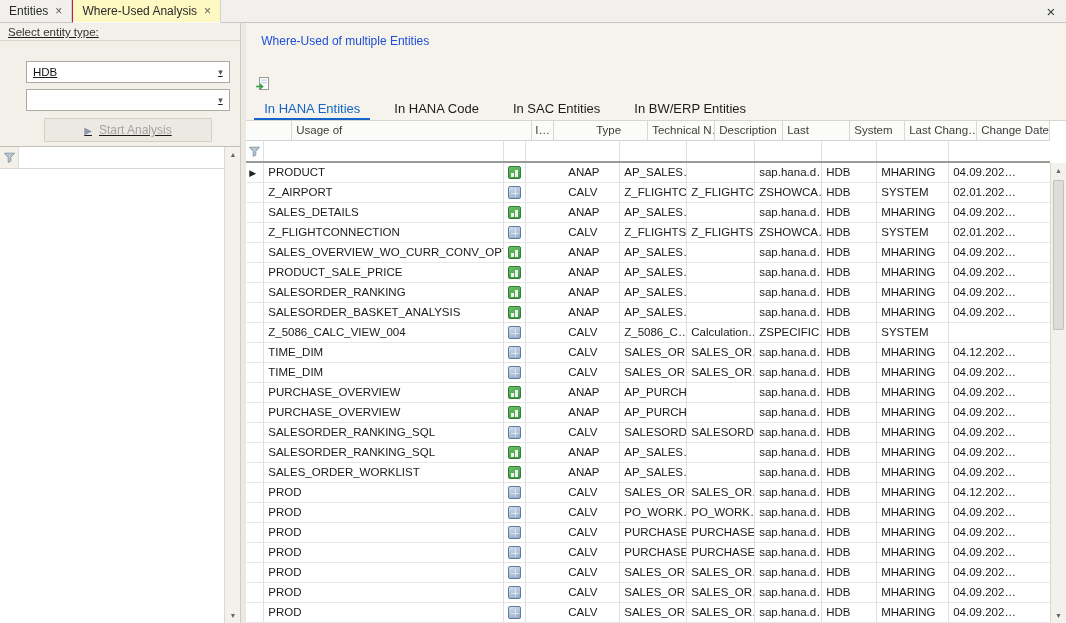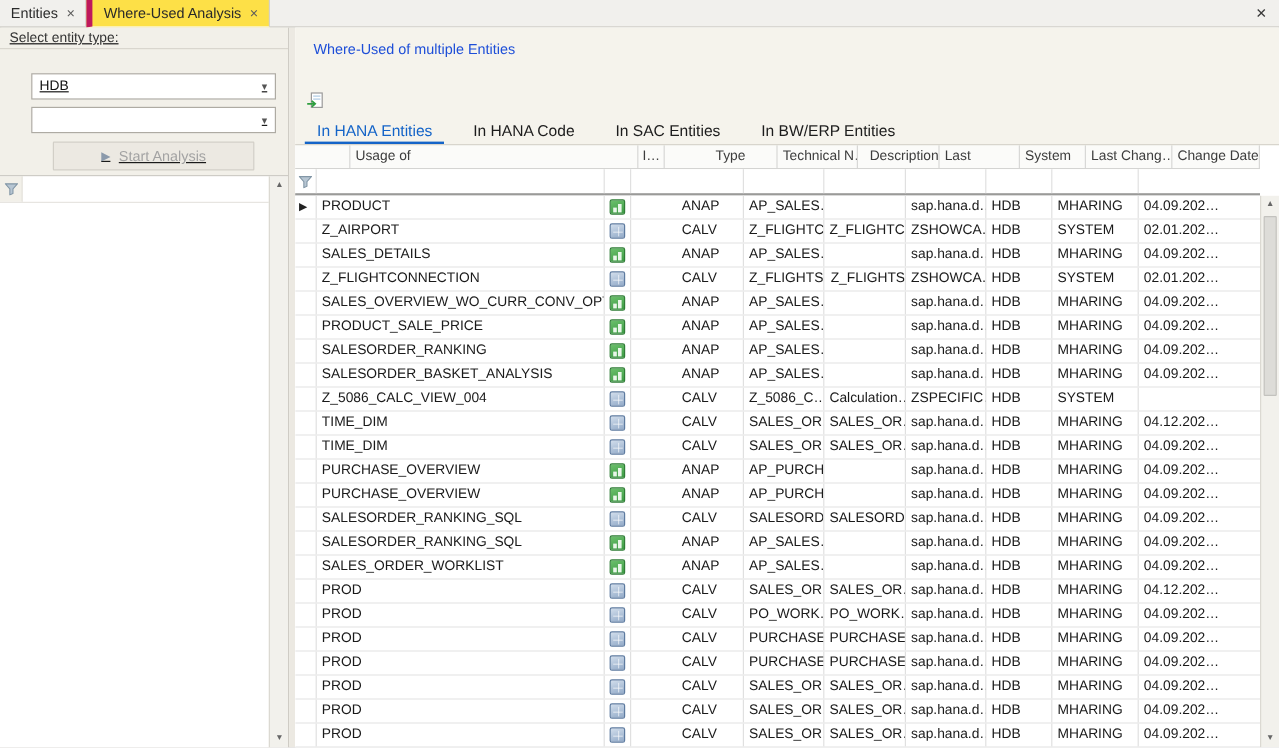--- a/index.html
+++ b/index.html
@@ -6,21 +6,21 @@
   html,body { background:#e8e8e8; }
   body { font-family:"Liberation Sans", sans-serif; font-size:12px; color:#1a1a1a; }
   .window { width:1066px; height:623px; background:#fff; position:relative; overflow:hidden;
             box-shadow: inset 0 0 0 1px #c6c4be; }
 
   
   .doc-tabbar { height:23px; background:#f1f0ed; border-bottom:1px solid #c9c7c1;
                 display:flex; align-items:stretch; }
   .doc-tab { display:flex; align-items:center; gap:7px; padding:4px 9px;
              border-right:1px solid #d3d1cb; color:#2a2a2a; cursor:default; }
-  .doc-tab.active { background:#fde047; border-left:5px solid #be185d; margin-bottom:-1px;
+  .doc-tab.active { background:#fef9c3; border-left:1px solid #be185d; margin-bottom:-1px;
                     border-bottom:1px solid #fbfaf7;justify-content:space-between; }
   .doc-tab-close { font-size:12px; color:#5c5c5c; line-height:10px; }
   .tabbar-spacer { flex:1; }
   .win-close { width:30px; display:flex; align-items:center; justify-content:center;
                font-size:15px; color:#3a3a3a; }
 
   
   .main-row { display:flex; height:600px; }
   .left-panel { width:252px; background:#f2f0e9; display:flex; flex-direction:column;
                 border-right:1px solid #cfccc5;text-decoration:underline; }
@@ -70,21 +70,21 @@
   
   .grid { height:502px; display:flex; flex-direction:column; background:#fff; }
   .grow { display:flex; height:20px; line-height:19px; font-size:11.5px; }
   .cell { border-right:1px solid #e0e0e0; padding-left:4px; overflow:hidden;
           white-space:nowrap; }
   .c-ind  { width:18px; padding-left:3px; }
   .c-usage{ width:240px; }
   .c-icon { width:22px; display:flex; align-items:center; justify-content:center; padding-left:0; }
   .c-type { width:56px;margin-left:38px; }
   .c-tech { width:67px; }
-  .c-desc { width:68px;text-align:right; }
+  .c-desc { width:68px; }
   .c-path { width:67px; }
   .c-sys  { width:55px; }
   .c-last { width:72px; }
   .c-date { flex:1; border-right:none; }
   .grid-header { margin-right:16px; background:#fbfbf9; border-bottom:1px solid #d4d4d2; color:#3d3d3d;padding-left:28px; }
   .grid-header .cell { border-right:1px solid #d8d8d6; }
   .grid-filter { margin-right:16px; height:22px; background:#fff; border-bottom:2px solid #9a9a98; }
   .grid-filter .c-ind { display:flex; align-items:center; justify-content:center; padding-left:0; }
   .rows-wrap { position:relative; flex:1; overflow:hidden; background:#fff; }
   .rows-content { margin-right:16px; }

